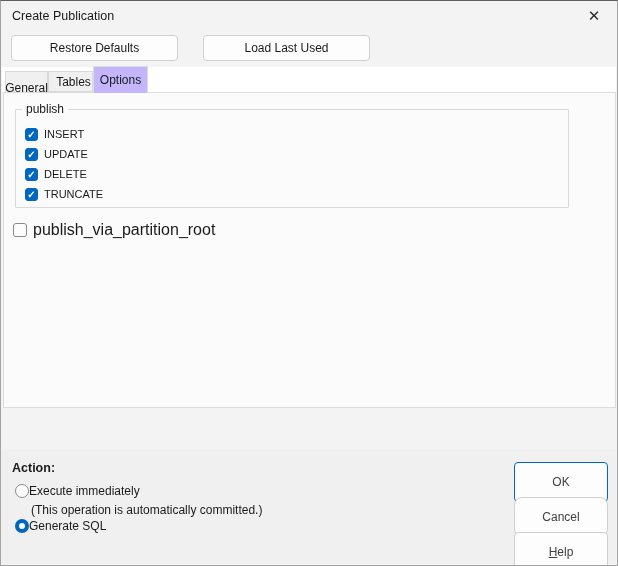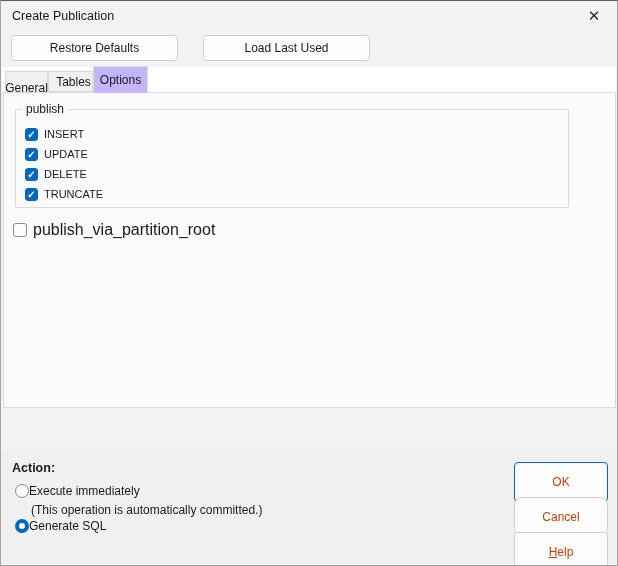--- a/index.html
+++ b/index.html
@@ -85,21 +85,21 @@
   .radio{width:14px;height:14px;border-radius:50%;flex:0 0 auto;}
   .radio.off{background:#fdfdfd;border:1px solid #8b8b8b;}
   .radio.on{background:#ffffff;border:4px solid #0067c0;}
   .radio-label{font-size:12px;}
   .radio-note{position:absolute;left:29px;top:54px;font-size:12px;color:#1a1a1a;}
   
   .ftr-btn{
     position:absolute;left:512px;width:94px;height:40px;
     background:#fdfdfd;border:1px solid #d0d0d0;border-radius:4px;
     display:flex;align-items:center;justify-content:center;
-    font-size:12px;color:#c2410c;
+    font-size:12px;color:#404040;
   }
   .ftr-btn.ok{top:13px;border:1.5px solid #0067c0;}
   .ftr-btn.cancel{top:48px;border-radius:8px;}
   .ftr-btn.help{top:83px;}
   .mnemonic{text-decoration:underline;}
 </style>
 </head>
 <body>
 
 <div class="dialog">

